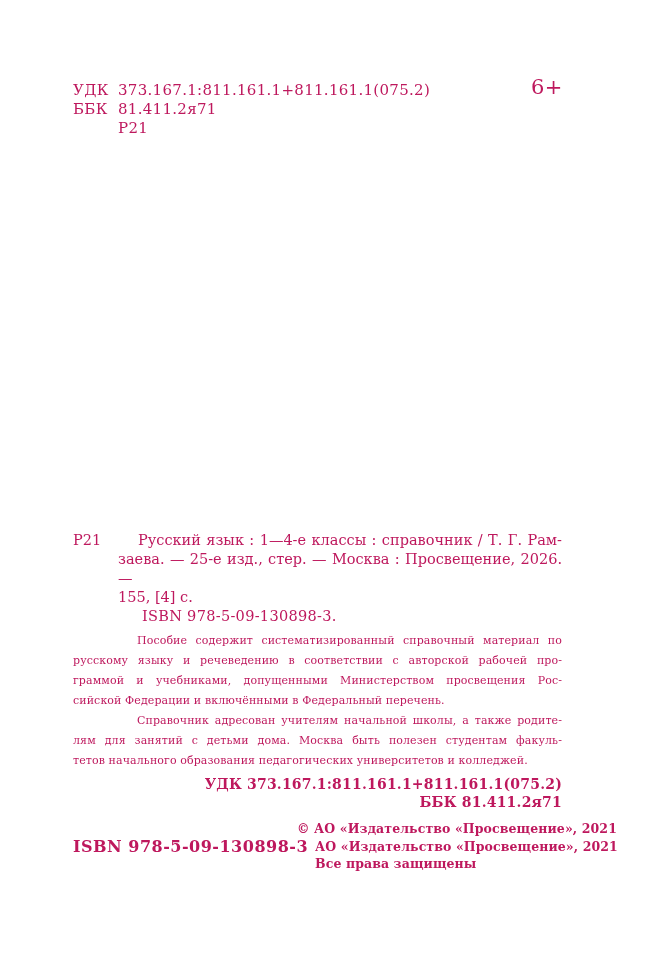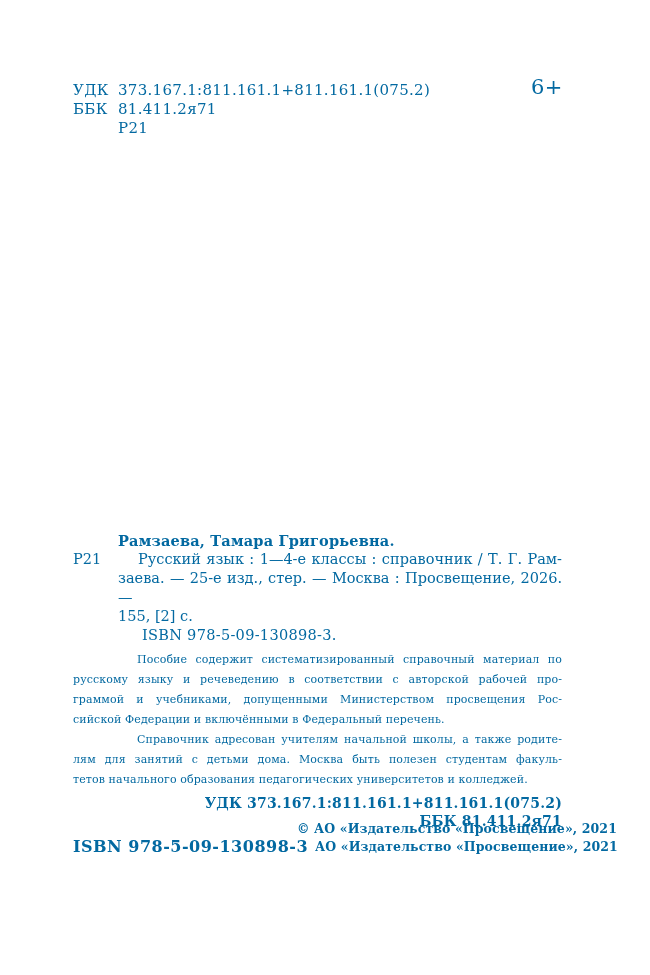--- a/index.html
+++ b/index.html
@@ -2,21 +2,21 @@
 <html><head>
 <meta charset="utf-8">
 <style>
   html,body{margin:0;padding:0;background:#e9e9e9;}
   .page{
     position:relative;
     width:650px;height:975px;
     margin:0 auto;
     background:#ffffff;
     font-family:"DejaVu Serif", serif;
-    color:#0369a1;
+    color:#be185d;
     overflow:hidden;
   }
   
   .top-block{
     position:absolute;left:73px;top:81px;
     font-size:15px;line-height:19px;letter-spacing:0.3px;
   }
   .top-row{display:flex;}
   .top-lbl{width:45px;flex:0 0 45px;}
   .age-badge{
@@ -72,28 +72,27 @@
     </div>
     <div class="top-row">
       <span class="top-lbl"></span>
       <span>Р21</span>
     </div>
   </div>
 
   <div class="age-badge">6+</div>
 
   <div class="main-block">
-    <div class="author">Рамзаева, Тамара Григорьевна.</div>
 
     <div class="record">
       <div class="record-code">Р21</div>
       <div class="record-text">
         <div class="jl ind">Русский язык : 1—4-е классы : справочник / Т. Г. Рам-</div>
         <div class="jl">заева. — 25-е изд., стер. — Москва : Просвещение, 2026. —</div>
-        <div class="plain">155, [2] с.</div>
+        <div class="plain">155, [4] с.</div>
       </div>
     </div>
 
     <div class="isbn-line">ISBN 978-5-09-130898-3.</div>
 
     <div class="annotation">
       <div class="jl find">Пособие содержит систематизированный справочный материал по</div>
       <div class="jl">русскому языку и речеведению в соответствии с авторской рабочей про-</div>
       <div class="jl">граммой и учебниками, допущенными Министерством просвещения Рос-</div>
       <div class="plain">сийской Федерации и включёнными в Федеральный перечень.</div>
@@ -106,16 +105,17 @@
       <div>УДК 373.167.1:811.161.1+811.161.1(075.2)</div>
       <div>ББК 81.411.2я71</div>
     </div>
   </div>
 
   <div class="footer">
     <div class="footer-isbn">ISBN 978-5-09-130898-3</div>
     <div class="copyright">
       <div>© АО «Издательство «Просвещение», 2021</div>
       <div class="cont">АО «Издательство «Просвещение», 2021</div>
+      <div class="cont">Все права защищены</div>
     </div>
   </div>
 
 </div>
 
 </body></html>

